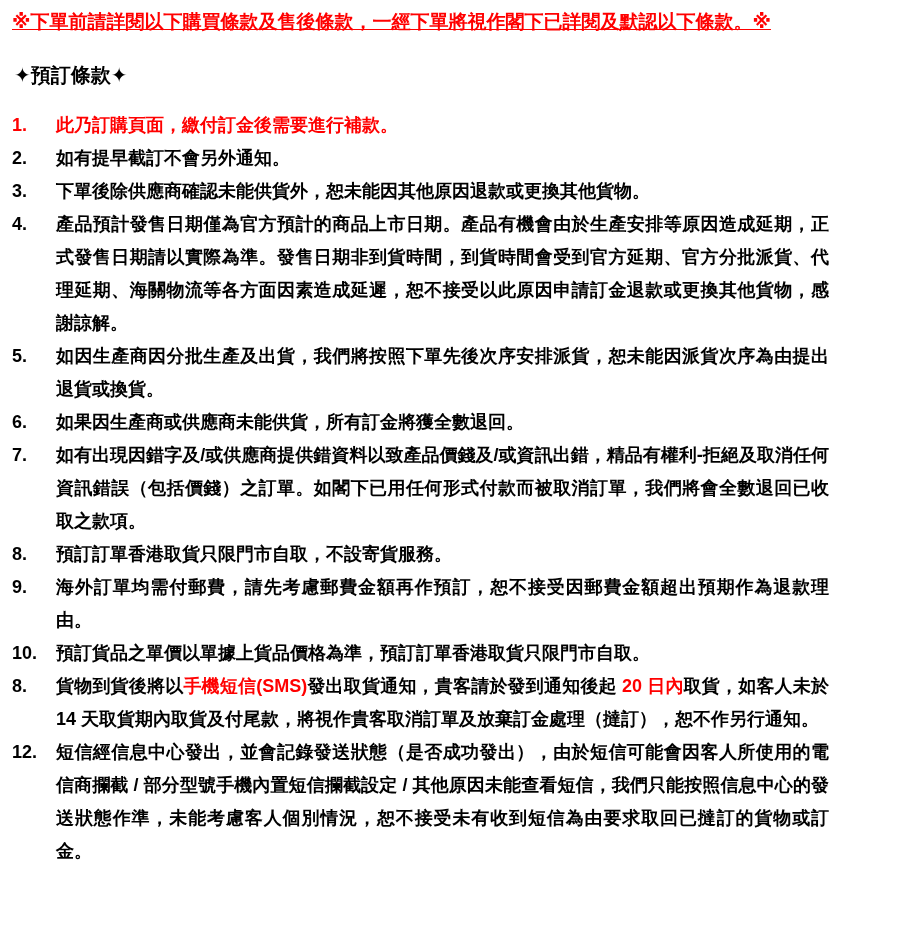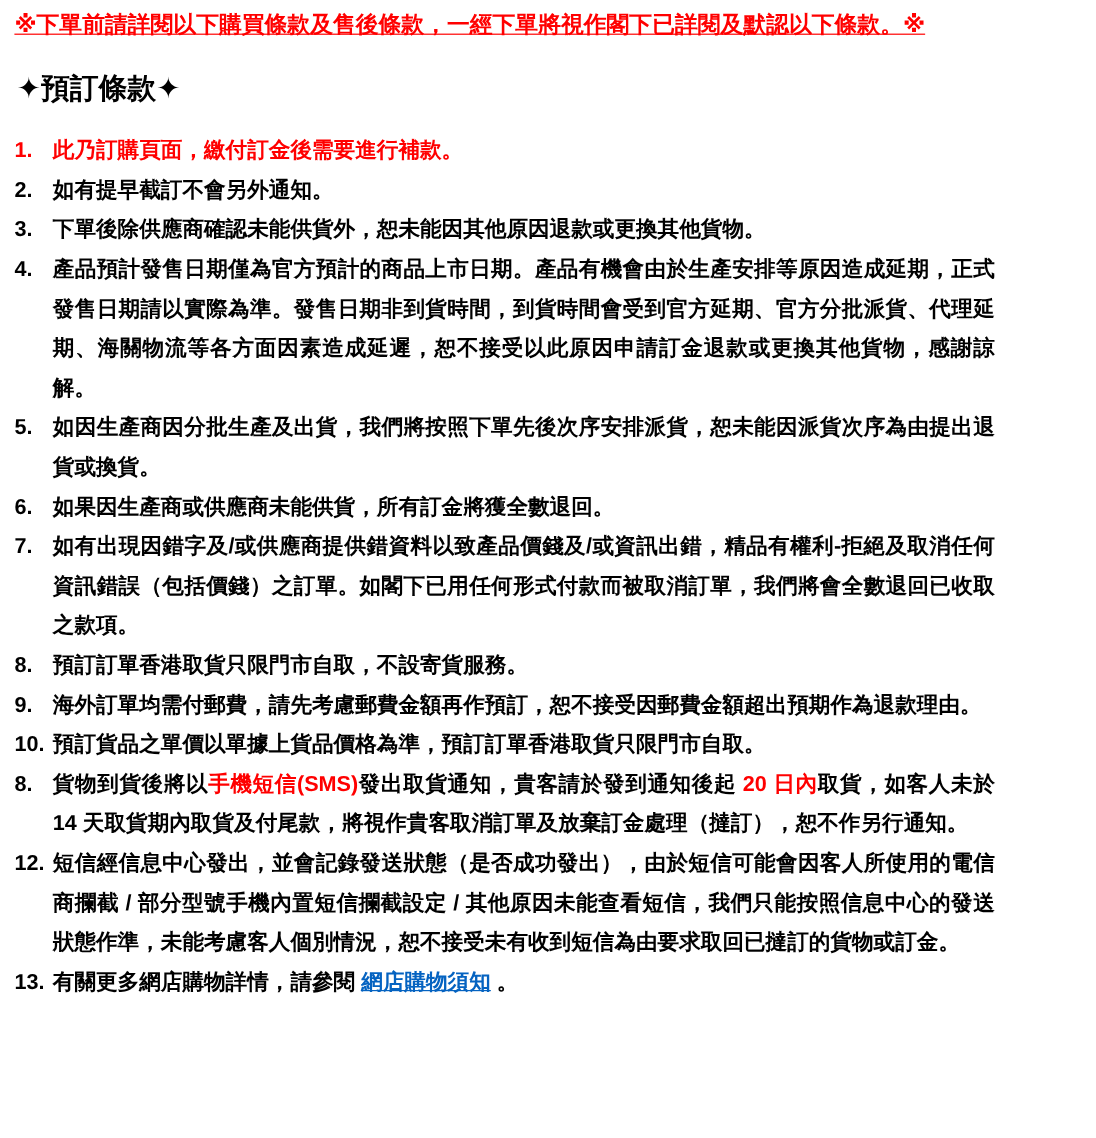--- a/index.html
+++ b/index.html
@@ -25,21 +25,21 @@
   }
   .page-title {
     color: var(--red);
     text-decoration: underline;
     font-size: 19px;
     line-height: 27px;
     margin: 0;
     font-weight: 700;
   }
   .section-heading {
-    font-size: 24px;
+    font-size: 20px;
     line-height: 24px;
     margin: 28px 0 0 2px;
     font-weight: 700;
   }
   .terms-list {
     margin-top: 22px;
   }
   .term-item {
     display: flex;
     align-items: flex-start;
@@ -49,20 +49,21 @@
     width: 32px;
     font-size: 18px;
     line-height: 33px;
   }
   .term-number.red { color: var(--red); }
   .term-text {
     flex: 1;
     font-size: 18px;
     line-height: 33px;
     text-align: justify;
+    margin-left: 12px;
   }
   .seg-normal { color: var(--text); }
   .seg-red { color: var(--red); }
   .seg-red-underline {
     color: var(--red);
   }
   a.seg-link {
     color: var(--link_blue);
     text-decoration: underline;
     cursor: pointer;
@@ -117,18 +118,14 @@
         <span class="term-text"><span class="seg-normal">預訂貨品之單價以單據上貨品價格為準，預訂訂單香港取貨只限門市自取。</span></span>
       </div>
       <div class="term-item">
         <span class="term-number">8.</span>
         <span class="term-text"><span class="seg-normal">貨物到貨後將以</span><span class="seg-red-underline">手機短信(SMS)</span><span class="seg-normal">發出取貨通知，貴客請於發到通知後起 </span><span class="seg-red-underline">20 日內</span><span class="seg-normal">取貨，如客人未於 14 天取貨期內取貨及付尾款，將視作貴客取消訂單及放棄訂金處理（撻訂），恕不作另行通知。</span></span>
       </div>
       <div class="term-item">
         <span class="term-number">12.</span>
         <span class="term-text"><span class="seg-normal">短信經信息中心發出，並會記錄發送狀態（是否成功發出），由於短信可能會因客人所使用的電信商攔截 / 部分型號手機內置短信攔截設定 / 其他原因未能查看短信，我們只能按照信息中心的發送狀態作準，未能考慮客人個別情況，恕不接受未有收到短信為由要求取回已撻訂的貨物或訂金。</span></span>
       </div>
-      <div class="term-item">
-        <span class="term-number">13.</span>
-        <span class="term-text"><span class="seg-normal">有關更多網店購物詳情，請參閱 </span><a href="#" class="seg-link">網店購物須知</a><span class="seg-normal"> 。</span></span>
-      </div>
     </div>
 </div>
 
 </body></html>

